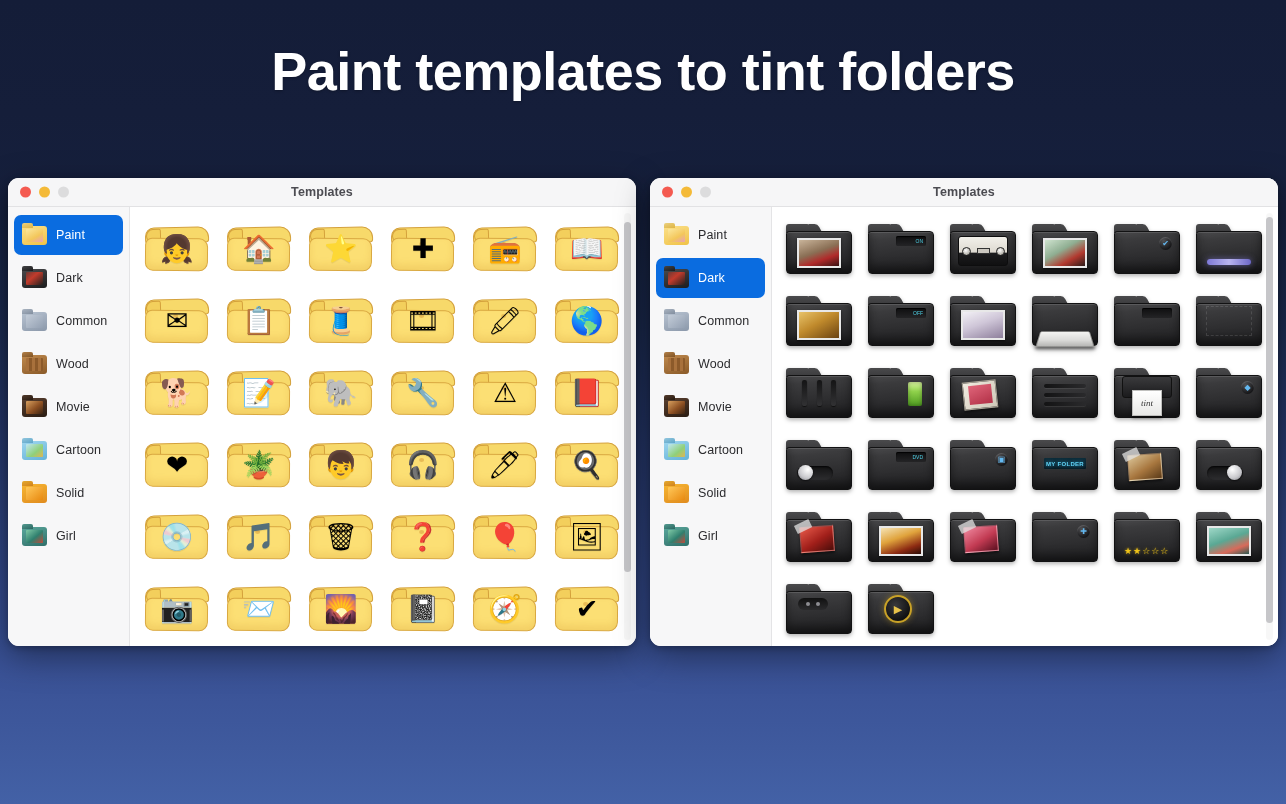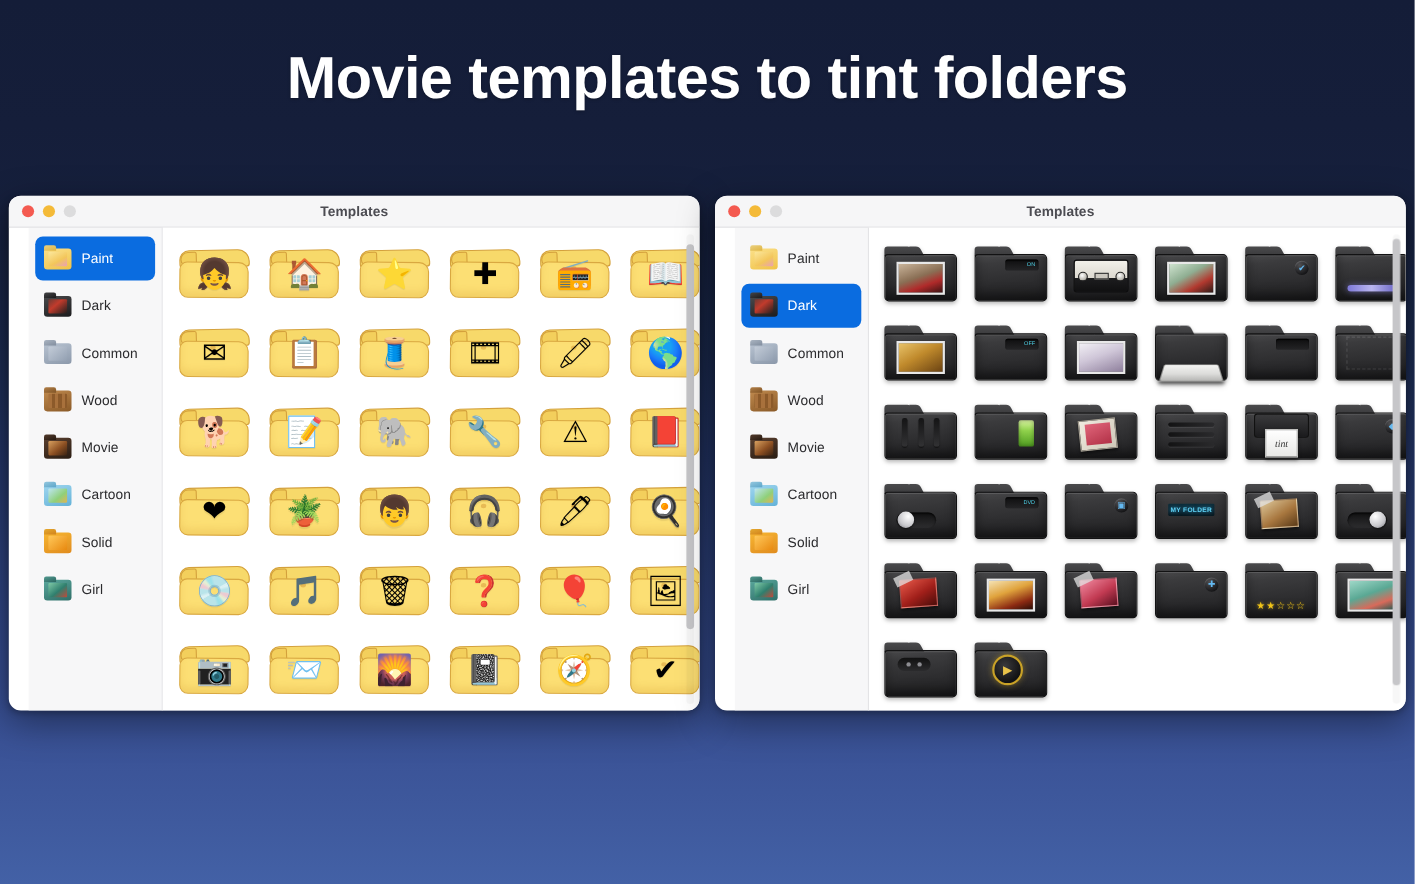--- a/index.html
+++ b/index.html
@@ -82,21 +82,21 @@
   .window-title {
     width: 100%;
     text-align: center;
     font-size: 12.5px;
     font-weight: 700;
     color: #4c4c52;
     letter-spacing: 0.1px;
     pointer-events: none;
   }
 
-  .window-body { flex: 1 1 auto; display: flex; min-height: 0; padding-left: 18px; }
+  .window-body { flex: 1 1 auto; display: flex; min-height: 0; }
 
   
   .sidebar {
     width: 122px;
     flex: 0 0 122px;
     background: #f7f7f8;
     border-right: 1px solid #e4e4e6;
     padding: 8px 6px 6px 6px;
     display: flex;
     flex-direction: column;
@@ -516,21 +516,21 @@
   .chip-common  { background: linear-gradient(160deg,#b8c3d1,#8b98aa); }
   .chip-wood    { background: linear-gradient(160deg,#c08a4e,#8a5a28); }
   .chip-movie   { background: linear-gradient(160deg,#5a4030,#2a1c12); }
   .chip-cartoon { background: linear-gradient(160deg,#9fd6ef,#64b2d8); }
   .chip-solid   { background: linear-gradient(160deg,#f7b733,#e08b1e); }
   .chip-girl    { background: linear-gradient(160deg,#5aa79c,#2f6e68); }
 </style>
 </head>
 <body>
 
-<h1 class="headline">Movie templates to tint folders</h1>
+<h1 class="headline">Paint templates to tint folders</h1>
 
 <section class="window" id="window-left">
   <div class="titlebar">
     <div class="traffic-lights">
       <span class="dot dot-red"></span>
       <span class="dot dot-yellow"></span>
       <span class="dot dot-gray"></span>
     </div>
     <div class="window-title">Templates</div>
   </div>

